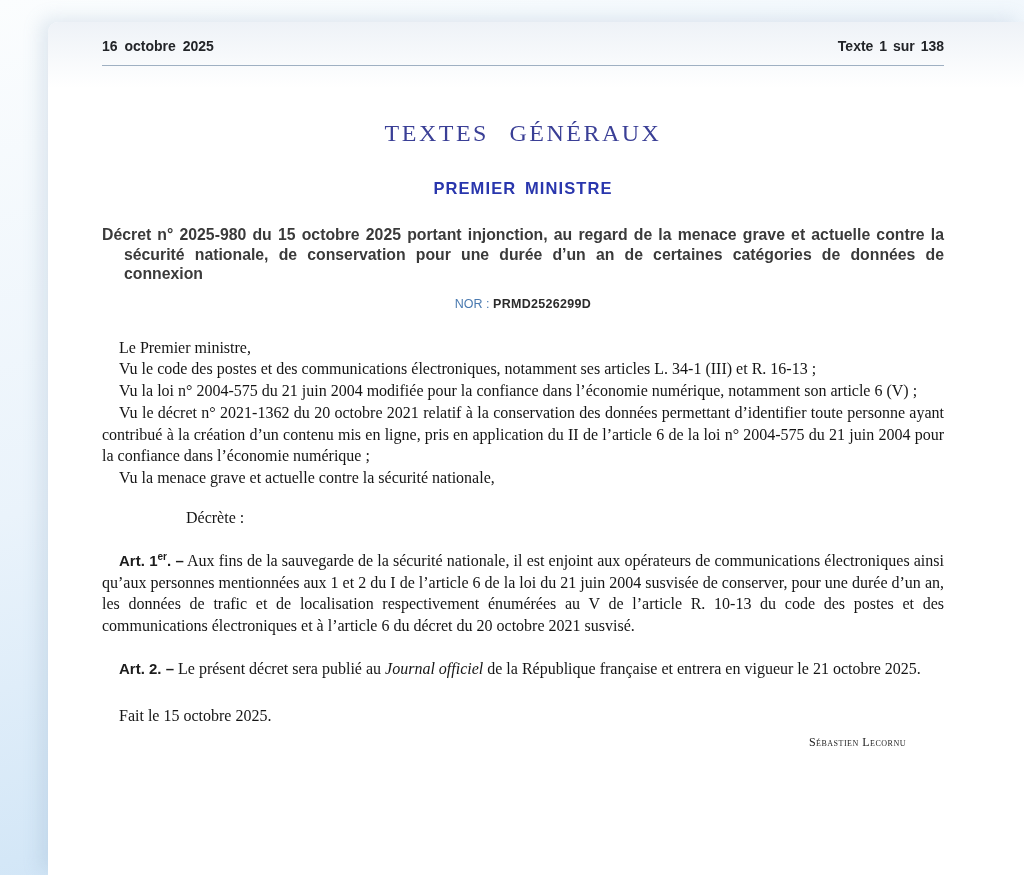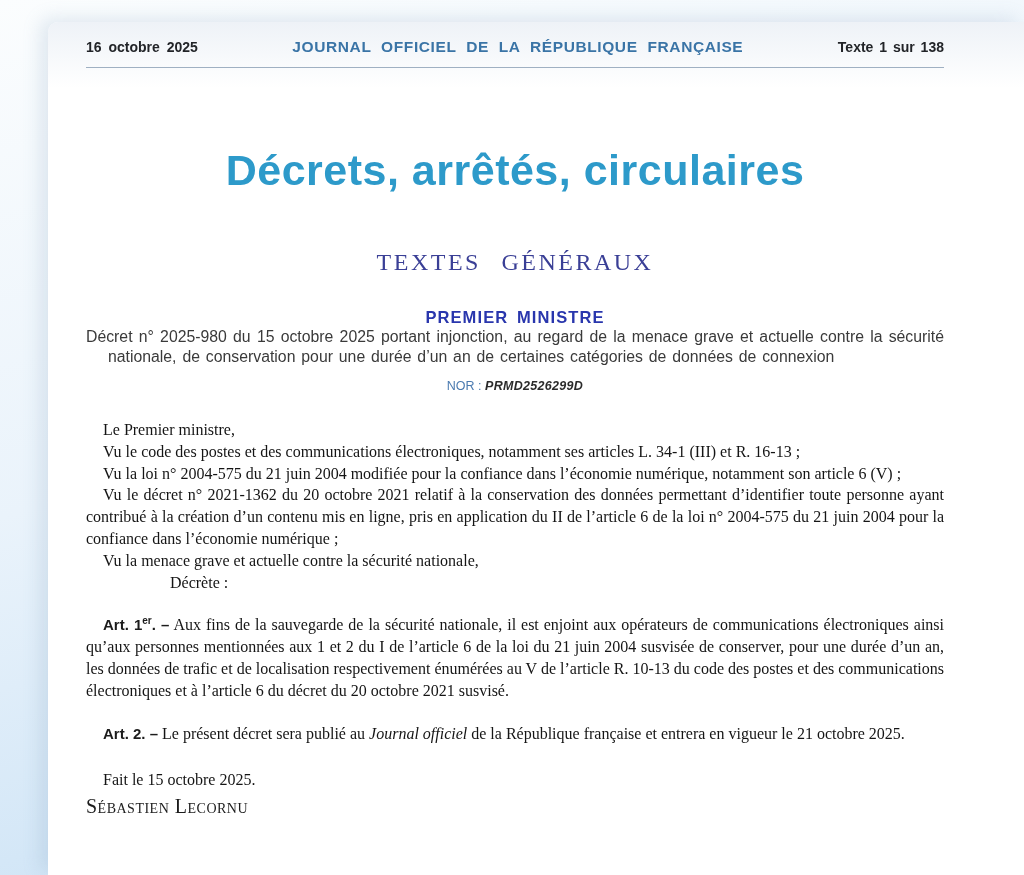--- a/index.html
+++ b/index.html
@@ -17,21 +17,21 @@
 
   .page {
     position: absolute;
     left: 48px;
     top: 22px;
     right: 0;
     bottom: 0;
     background: linear-gradient(180deg, #eef2f7 0px, #ffffff 66px);
     border-radius: 10px 0 0 0;
     box-shadow: -8px -4px 18px rgba(110, 145, 180, 0.18);
-    padding: 14px 80px 0 38px;
+    padding: 14px 80px 0 54px;
   }
 
   
   .masthead {
     display: flex;
     justify-content: space-between;
     align-items: baseline;
     font-family: "Liberation Sans", sans-serif;
     padding-top: 2px;
   }
@@ -86,52 +86,53 @@
     font-family: "Liberation Sans", sans-serif;
     font-size: 16.5px;
     font-weight: 700;
     letter-spacing: 1.1px;
     word-spacing: 3px;
     color: #2936ad;
   }
 
   
   .decree-heading {
+    margin-top: 27px;
     font-family: "Liberation Sans", sans-serif;
     font-size: 15.8px;
-    font-weight: 400;
+    font-weight: 700;
     line-height: 19.5px;
     color: #3a3a3a;
     text-align: justify;
     padding-left: 22px;
     text-indent: -22px;
     word-spacing: 1.5px;
   }
   .nor-line {
     margin-top: 13px;
     text-align: center;
     font-family: "Liberation Sans", sans-serif;
     font-size: 12.5px;
   }
   .nor-label { color: #4a7ab0; }
-  .nor-value { color: #2b2b2b; font-weight: 700; font-style: italic; letter-spacing: 0.3px; }
+  .nor-value { color: #2b2b2b; font-weight: 700; letter-spacing: 0.3px; }
 
   
   .body-text {
     margin-top: 26px;
     font-size: 16px;
     line-height: 21.8px;
     color: #151515;
   }
   .body-text p {
     text-align: justify;
     text-indent: 17px;
   }
   .decrete {
-    margin: 0 0 5px 84px;
+    margin: 18px 0 5px 84px;
     text-indent: 0 !important;
     text-align: left !important;
   }
   .article { margin-top: 21px; }
   .art-label {
     font-family: "Liberation Sans", sans-serif;
     font-weight: 700;
     font-size: 15px;
     color: #1c1c1c;
   }
@@ -139,40 +140,39 @@
     font-size: 10px;
     vertical-align: super;
     line-height: 0;
   }
   .italic { font-style: italic; }
 
   .fait { margin-top: 25px; }
 
   .signature {
     margin-top: 5px;
+    text-align: right;
     padding-right: 38px;
     font-variant: small-caps;
-    font-size: 20px;
+    font-size: 12px;
     letter-spacing: 0.5px;
     color: #1c1c1c;
   }
 </style>
 </head>
 <body>
 
 <div class="page">
 
   <div class="masthead">
     <span class="date">16 octobre 2025</span>
-    <span class="journal">JOURNAL OFFICIEL DE LA RÉPUBLIQUE FRANÇAISE</span>
     <span class="texte">Texte 1 sur 138</span>
   </div>
   <hr class="head-rule">
 
-  <div class="section-title">Décrets, arrêtés, circulaires</div>
 
   <div class="section-subtitle">TEXTES GÉNÉRAUX</div>
 
   <div class="ministry">PREMIER MINISTRE</div>
 
   <div class="decree-heading">Décret n° 2025-980 du 15 octobre 2025 portant injonction, au regard de la menace grave et actuelle contre la sécurité nationale, de conservation pour une durée d’un an de certaines catégories de données de connexion</div>
 
   <div class="nor-line">
     <span class="nor-label">NOR :</span>
     <span class="nor-value">PRMD2526299D</span>

